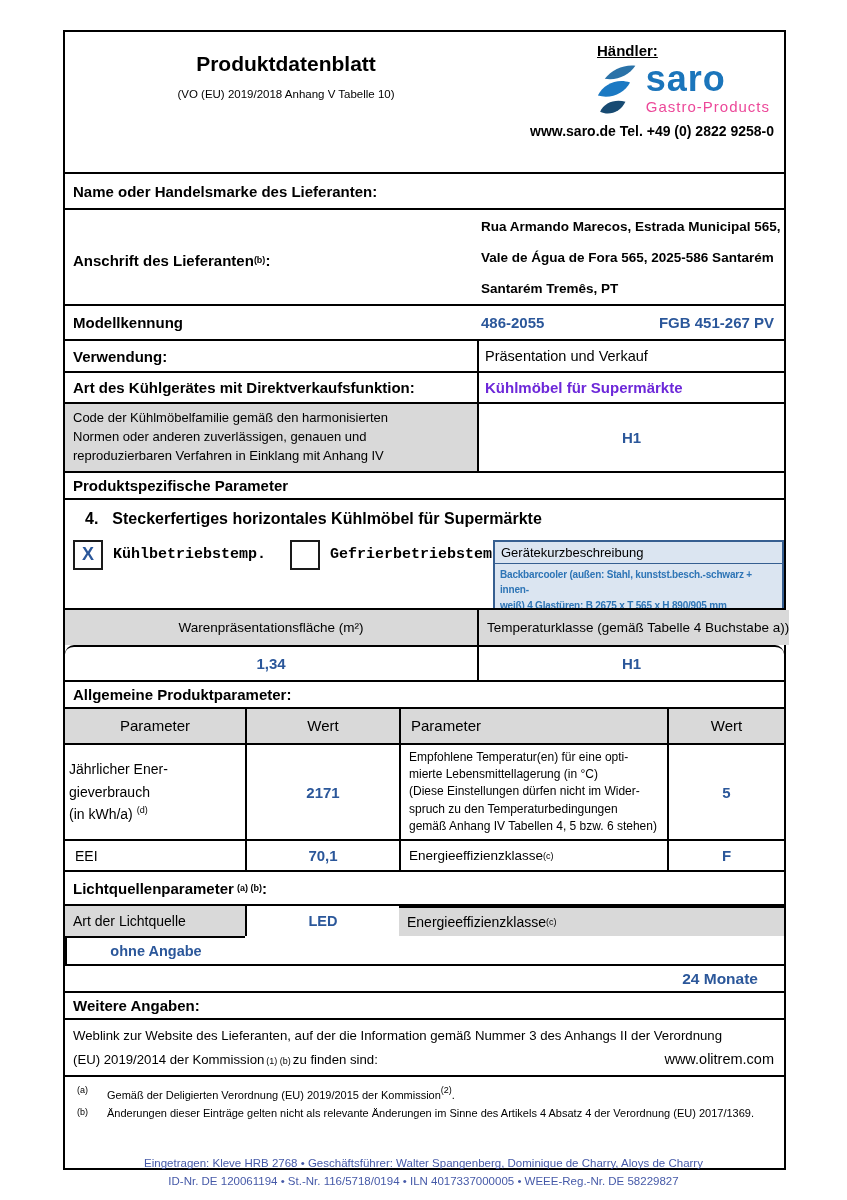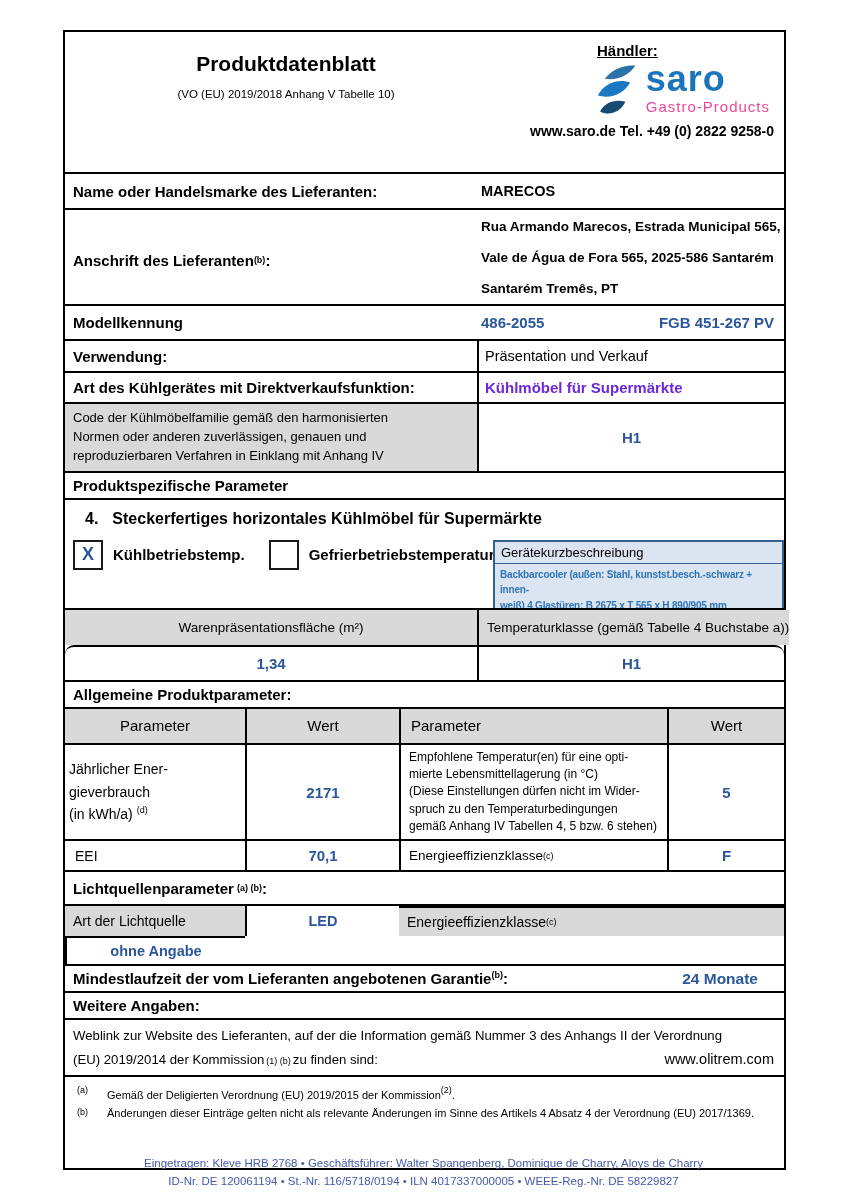--- a/index.html
+++ b/index.html
@@ -53,21 +53,21 @@
   .r-type { min-height: 31px; }
   .r-family { min-height: 64px; }
   .family-lbl { font-size: 13px; line-height: 1.45; padding: 5px 8px; white-space: pre-line; display:flex; align-items:center; }
 
   .r-prodspec, .r-allg, .r-more { min-height: 27px; }
   .r-section4 { min-height: 110px; }
   .sec4-title { display: flex; gap: 14px; padding: 10px 0 0 20px; font-weight: bold; font-size: 16px; }
   .cbrow { display: flex; align-items: center; gap: 10px; padding-left: 8px; margin-top: 12px; }
   .checkbox { width: 30px; height: 30px; border: 2.5px solid #1a1a1a; background:#fff; display:flex; align-items:center; justify-content:center;
               font-weight: bold; font-size: 18px; color: #2b579a; }
-  .cb-label { font-weight: bold; font-size: 15px; }
+  .cb-label { font-weight: bold; font-size: 15px; font-family: Liberation Mono, monospace; }
   .cb2 { margin-left: 14px; }
   .device-box { position: absolute; right: 0; top: 40px; width: 291px; border: 2px solid #365f91; background: #dbe5f1; }
   .device-head { font-size: 13px; padding: 3px 6px; border-bottom: 1.5px solid #365f91; }
   .device-body { font-size: 10px; font-weight: bold; color: #2e75b6; letter-spacing: -0.2px;
                  padding: 3px 5px; line-height: 1.55; white-space: pre-line; }
 
   .r-areahead { min-height: 37px; }
   .area-h { font-size: 13.5px; }
   .area-h2 { padding-left: 8px; white-space: nowrap; }
   .r-areaval { min-height: 35px; border-radius: 9px; }
@@ -130,23 +130,20 @@
             <span class="brand">saro</span>
             <span class="tagline">Gastro-Products</span>
           </span>
         </div>
         <div class="contact">www.saro.de  Tel. +49 (0) 2822 9258-0</div>
       </div>
     </div>
 
     <div class="row r-name g2">
       <div class="cell lbl">Name oder Handelsmarke des Lieferanten:</div>
-      <div class="cell">
-        <span style="font-weight:bold;font-size:14.5px;padding-left:4px;">MARECOS</span>
-      </div>
     </div>
 
     <div class="row r-address g2">
       <div class="cell lbl padtop">
         <span>Anschrift des Lieferanten</span>
         <span class="sup">(b)</span>
         <span>:</span>
       </div>
       <div class="addr-lines">
         <div class="addr-line">Rua Armando Marecos, Estrada Municipal 565,</div>
@@ -257,23 +254,20 @@
       <div class="cell gray licht-lbl">Art der Lichtquelle</div>
       <div class="cell center bl val-blue licht-val">LED</div>
       <div class="cell gray licht-lbl bt">
         <span>Energieeffizienzklasse</span>
         <span class="sup">(c)</span>
       </div>
       <div class="cell center bl val-blue licht-val bt">ohne Angabe</div>
     </div>
 
     <div class="row r-warranty">
-      <span class="lbl">
-        <span>Mindestlaufzeit der vom Lieferanten angebotenen Garantie</span><span class="sup">(b)</span><span>:</span>
-      </span>
       <span class="val-blue warranty-val">24 Monate</span>
     </div>
 
     <div class="row r-more cell lbl">Weitere Angaben:</div>
 
     <div class="row r-weblink">
       <div class="web-l1">Weblink zur Website des Lieferanten, auf der die Information gemäß Nummer 3 des Anhangs II der Verordnung</div>
       <div class="web-l2">
         <span>(EU) 2019/2014 der Kommission</span>
         <span class="sup" style="margin:0 2px;">(1) (b)</span>

